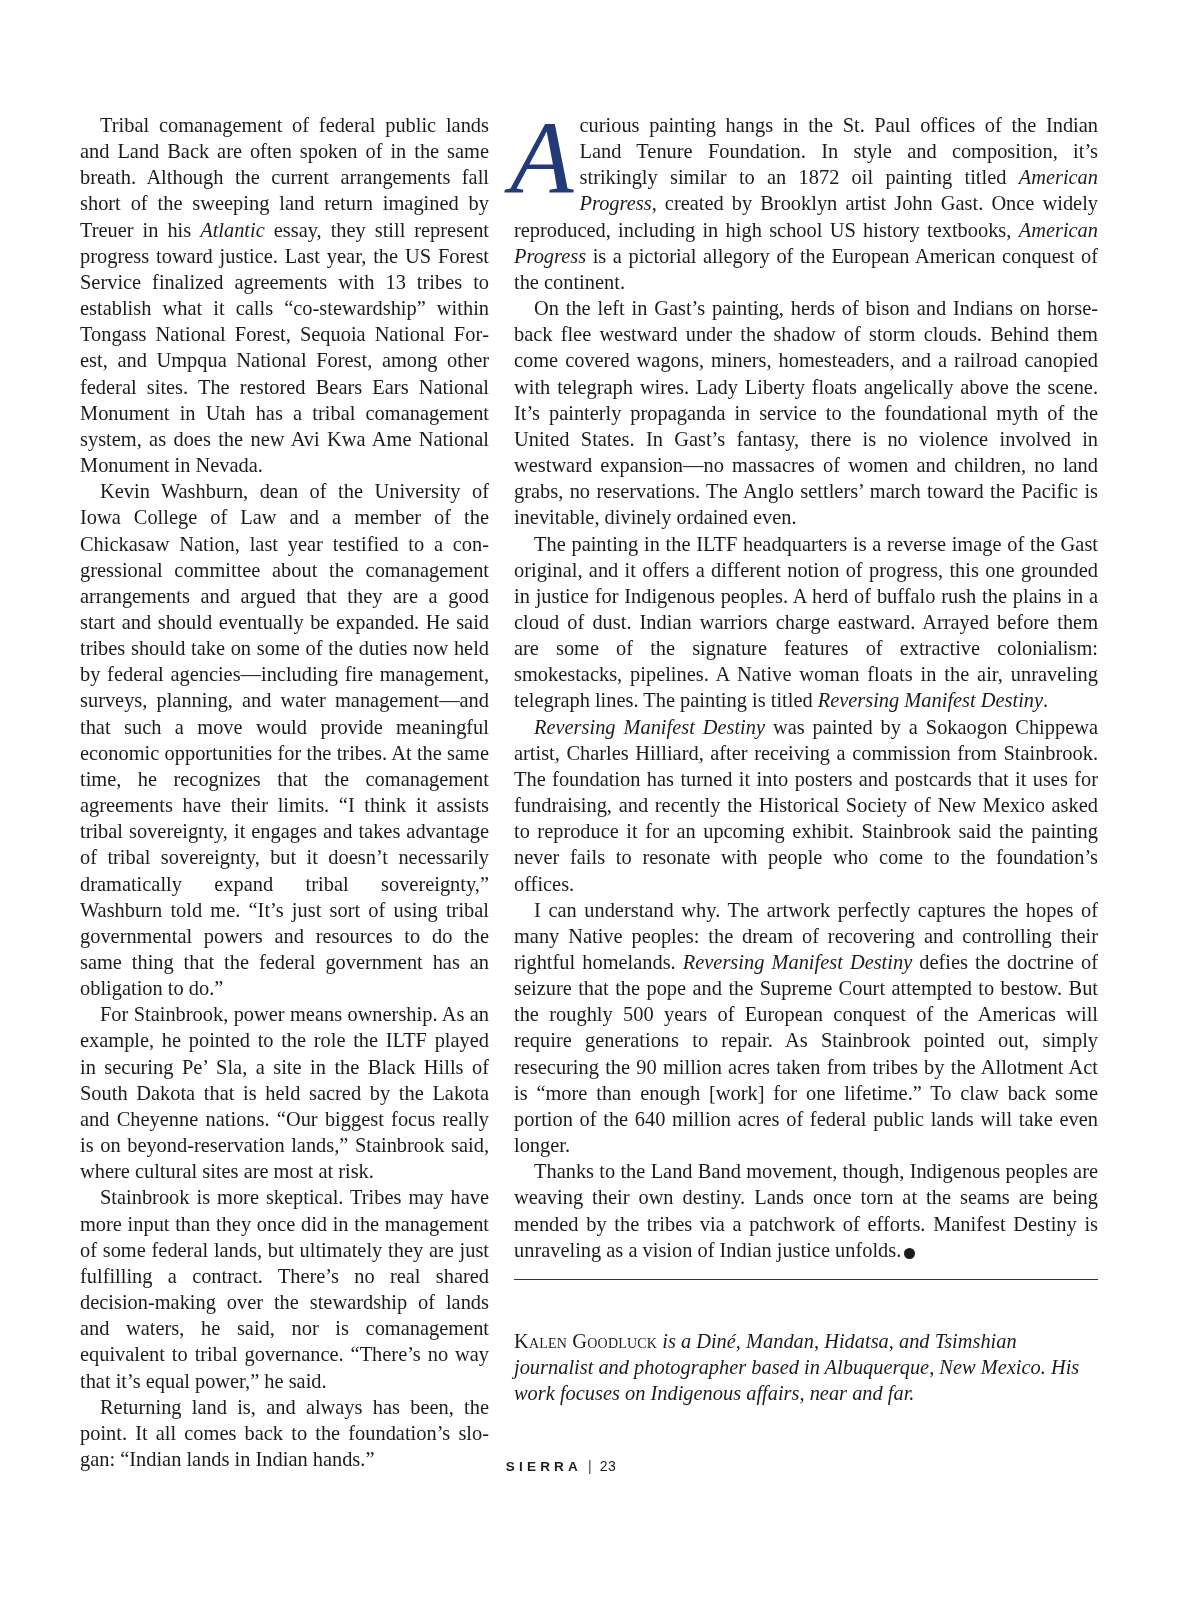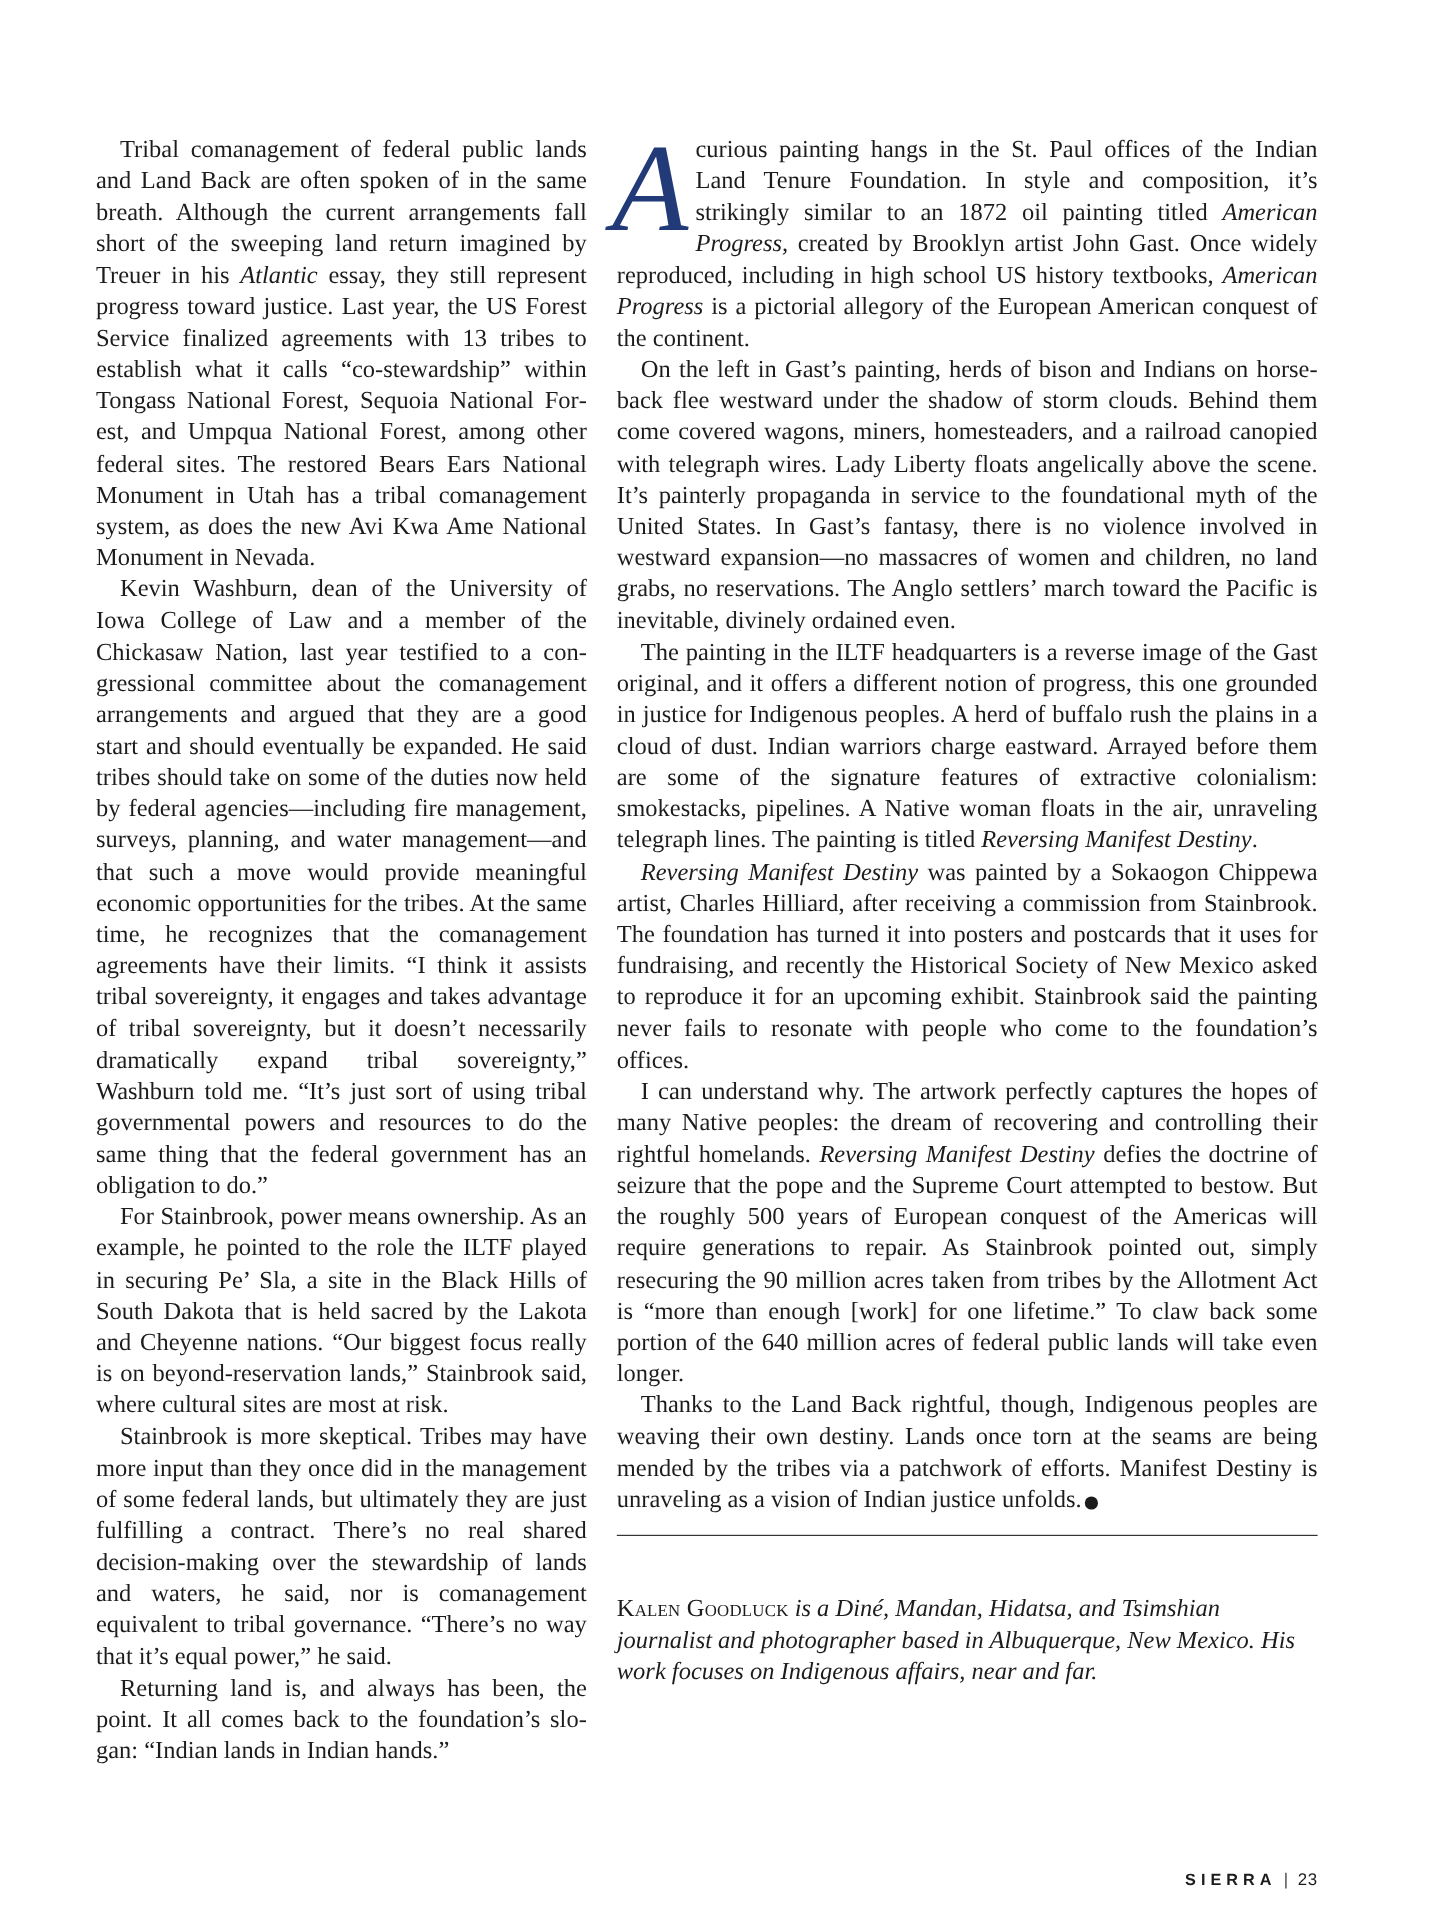--- a/index.html
+++ b/index.html
@@ -81,27 +81,28 @@
     .bios p .sc {
       font-style: normal;
       font-variant: small-caps;
       letter-spacing: 0.2px;
     }
     .bios p.first {
       text-indent: 0;
     }
     .footer {
       position: absolute;
-      top: 1558px;
+      top: 1458px;
       left: 0;
       width: 1098px;
-      text-align: right;
+      text-align: center;
       font-family: "Liberation Sans", "DejaVu Sans", sans-serif;
       font-size: 14px;
       color: #1c1c1c;
+      padding-left: 12px;
     }
     .footer .mag {
       letter-spacing: 4.2px;
       font-weight: bold;
       font-size: 13.5px;
     }
     .footer .sep {
       margin: 0 8px 0 6px;
       color: #444;
     }
@@ -140,21 +141,21 @@
   <p>
     <span>The painting in the ILTF headquarters is a reverse image of the Gast original, and it offers a different notion of progress, this one grounded in justice for Indigenous peoples. A herd of buffalo rush the plains in a cloud of dust. Indian warriors charge eastward. Arrayed be­fore them are some of the signature features of extractive colonialism: smokestacks, pipelines. A Native woman floats in the air, unraveling telegraph lines. The painting is titled </span><em>Reversing Manifest Destiny</em><span>.</span>
   </p>
   <p>
     <em>Reversing Manifest Destiny</em><span> was painted by a Sokaogon Chippewa artist, Charles Hilliard, after receiving a commission from Stain­brook. The foundation has turned it into posters and postcards that it uses for fundraising, and recently the Historical Society of New Mexico asked to reproduce it for an upcoming exhibit. Stainbrook said the painting never fails to resonate with people who come to the foundation’s offices.</span>
   </p>
   <p>
     <span>I can understand why. The artwork perfectly captures the hopes of many Native peoples: the dream of recovering and controlling their rightful homelands. </span><em>Reversing Manifest Destiny</em><span> defies the doctrine of seizure that the pope and the Supreme Court attempt­ed to bestow. But the roughly 500 years of European conquest of the Americas will require generations to repair. As Stainbrook pointed out, simply resecuring the 90 million acres taken from tribes by the Allotment Act is “more than enough [work] for one lifetime.” To claw back some portion of the 640 million acres of federal public lands will take even longer.</span>
   </p>
   <p>
-    <span>Thanks to the Land Back rightful, though, Indigenous peo­ples are weaving their own destiny. Lands once torn at the seams are being mended by the tribes via a patchwork of efforts. Manifest Destiny is unraveling as a vision of Indian justice unfolds.</span><span class="end-mark">S</span>
+    <span>Thanks to the Land Band movement, though, Indigenous peo­ples are weaving their own destiny. Lands once torn at the seams are being mended by the tribes via a patchwork of efforts. Manifest Destiny is unraveling as a vision of Indian justice unfolds.</span><span class="end-mark">S</span>
   </p>
 
   <div class="rule"></div>
 
   <div class="bios">
     <p class="first">
       <span class="sc">Kalen Goodluck</span><span> is a Diné, Mandan, Hidatsa, and Tsimshian journalist and photographer based in Albuquerque, New Mexico. His work focuses on Indigenous affairs, near and far.</span>
     </p>
   </div>
 </div>

